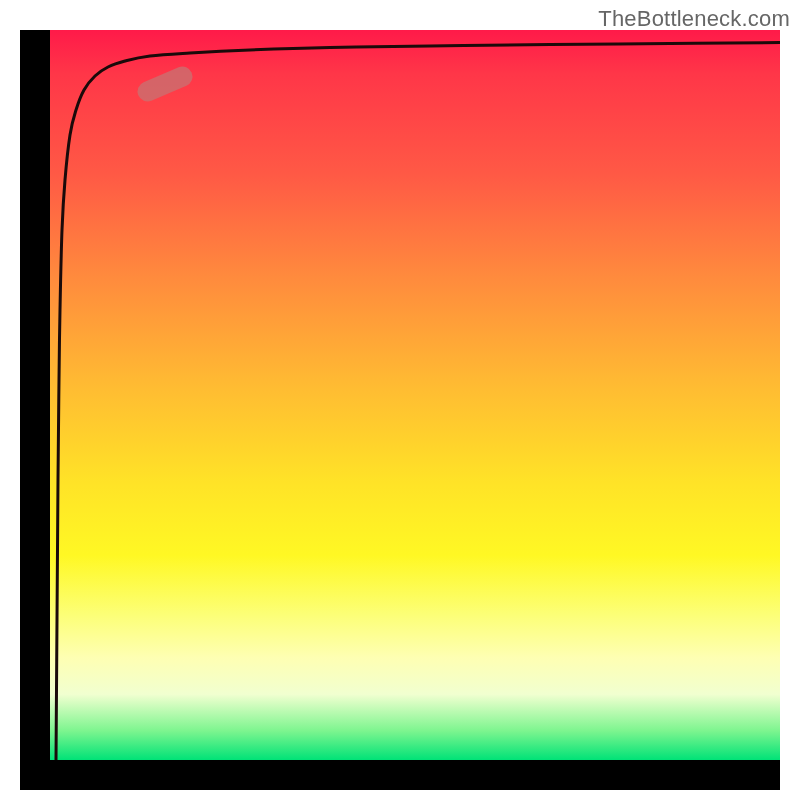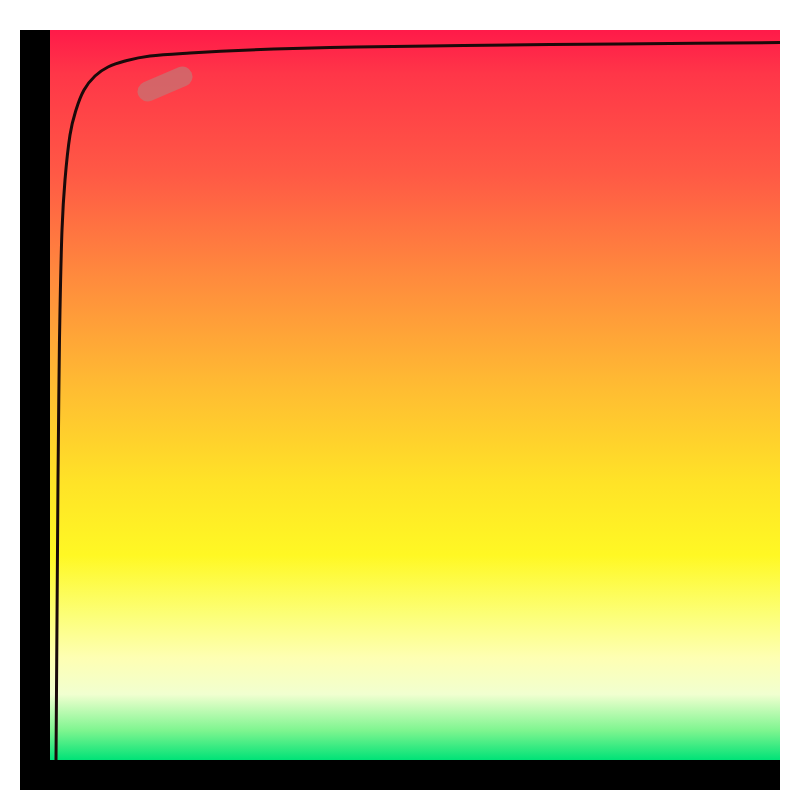--- a/index.html
+++ b/index.html
@@ -72,20 +72,21 @@
     height: 20px;
     background: rgba(201, 113, 113, 0.78);
     border-radius: 10px;
     transform-origin: center center;
   }
 </style>
 </head>
 <body>
 
 <div class="container">
+  <div class="watermark">TheBottleneck.com</div>
 
   <div class="plot-outer">
     <div class="plot-inner">
       <div class="gradient-bg"></div>
 
       <div class="marker" id="marker" style="left: 86px; top: 44px; transform: rotate(-23deg);"></div>
 
       <svg class="curve" viewBox="0 0 730 730" preserveAspectRatio="none">
         <path id="curvePath" fill="none" stroke="#1a0a0a" stroke-width="3" stroke-linecap="round" stroke-linejoin="round" d="M 6 730 C 6.18 704.8, 6.64 640.4, 7 590 C 7.36 539.6, 7.64 493.2, 8 450 C 8.36 406.8, 8.64 380.6, 9 350 C 9.36 319.4, 9.46 307, 10 280 C 10.54 253, 11.1 223.4, 12 200 C 12.9 176.6, 13.56 167.1, 15 150 C 16.44 132.9, 18.02 117.6, 20 105 C 21.98 92.4, 23.48 88.1, 26 80 C 28.52 71.9, 30.58 66.12, 34 60 C 37.42 53.88, 40.68 50.14, 45 46 C 49.32 41.86, 52.6 39.7, 58 37 C 63.4 34.3, 67.44 32.98, 75 31 C 82.56 29.02, 88.3 27.44, 100 26 C 111.7 24.56, 122 24.08, 140 23 C 158 21.92, 174.8 20.99, 200 20 C 225.2 19.01, 247.6 18.22, 280 17.5 C 312.4 16.78, 340.4 16.54, 380 16 C 419.6 15.46, 456.8 14.95, 500 14.5 C 543.2 14.05, 578.6 13.86, 620 13.5 C 661.4 13.14, 710.2 12.68, 730 12.5"></path>
       </svg>

